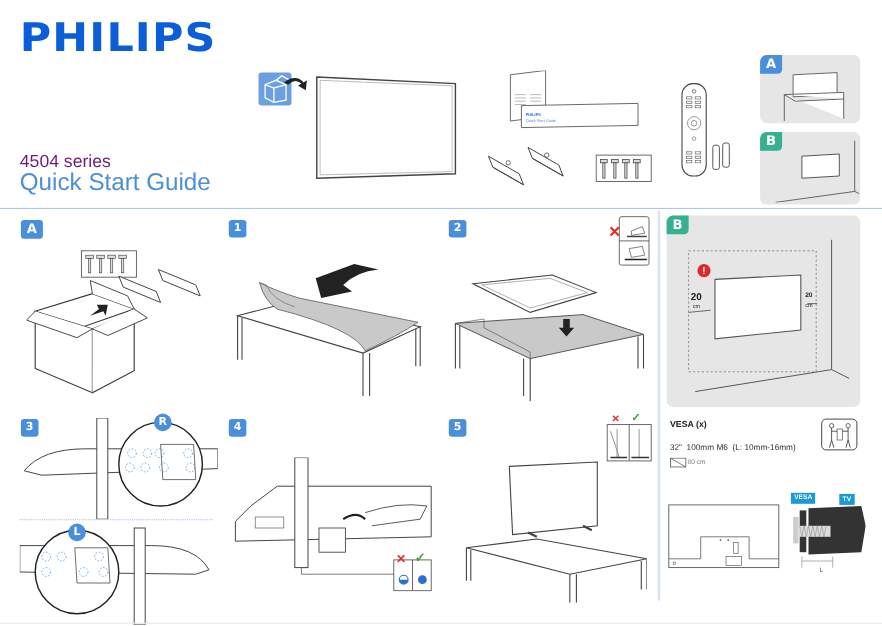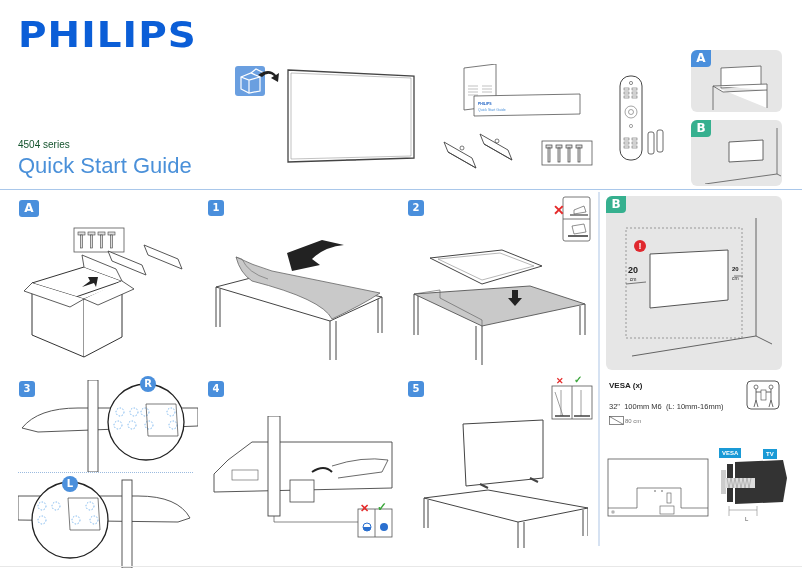--- a/index.html
+++ b/index.html
@@ -3,21 +3,21 @@
 <meta charset="utf-8">
 <style>
   * { box-sizing: border-box; margin: 0; padding: 0; }
   html, body { width: 802px; height: 569px; overflow: hidden; background: #ffffff; }
   body { position: relative; font-family: "Liberation Sans", sans-serif; color: #222; }
   .abs { position: absolute; }
   svg { display: block; }
   .badge { position: absolute; width: 20px; height: 17px; border-radius: 3px; color: #fff; font-weight: bold; font-size: 12px; line-height: 17px; text-align: center; font-family: "DejaVu Sans", sans-serif; }
   .badge.num { width: 16px; height: 16px; font-size: 10px; line-height: 16px; }
   .brand { left: 18px; top: 14px; font-family: "DejaVu Sans", sans-serif; font-weight: bold; font-size: 36px; letter-spacing: 1px; color: #0b5ed7; transform: scaleX(1.08); transform-origin: left; }
-  .series { left: 18px; top: 139px; font-size: 10px; color: #14532d; }
+  .series { left: 18px; top: 139px; font-size: 16px; color: #701a75; }
   .guide-title { left: 18px; top: 153px; font-size: 22px; color: #4a90d9; }
   .hr-main { left: 0; top: 189px; width: 802px; height: 1px; background: #a9c7ea; }
   .hr-dot { left: 18px; top: 472px; width: 175px; height: 0; border-top: 1px dotted #9bbbe0; }
   .vr-b { left: 598px; top: 192px; width: 2px; height: 354px; background: #d6e2f2; }
   .panel-grey { background: #e6e6e6; border-radius: 6px; }
   .footer-line { left: 0; top: 566px; width: 802px; height: 1px; background: #e8e8e8; }
   .vesa-title { left: 609px; top: 381px; font-size: 8px; font-weight: bold; }
   .vesa-spec { left: 609px; top: 402px; font-size: 7.5px; color: #333; }
   .vesa-dist { left: 625px; top: 418px; font-size: 6px; color: #777; }
   .tag { position: absolute; height: 10px; background: #1a9ad6; color: #fff; font-size: 6px; font-weight: bold; line-height: 10px; text-align: center; padding: 0 3px; }

